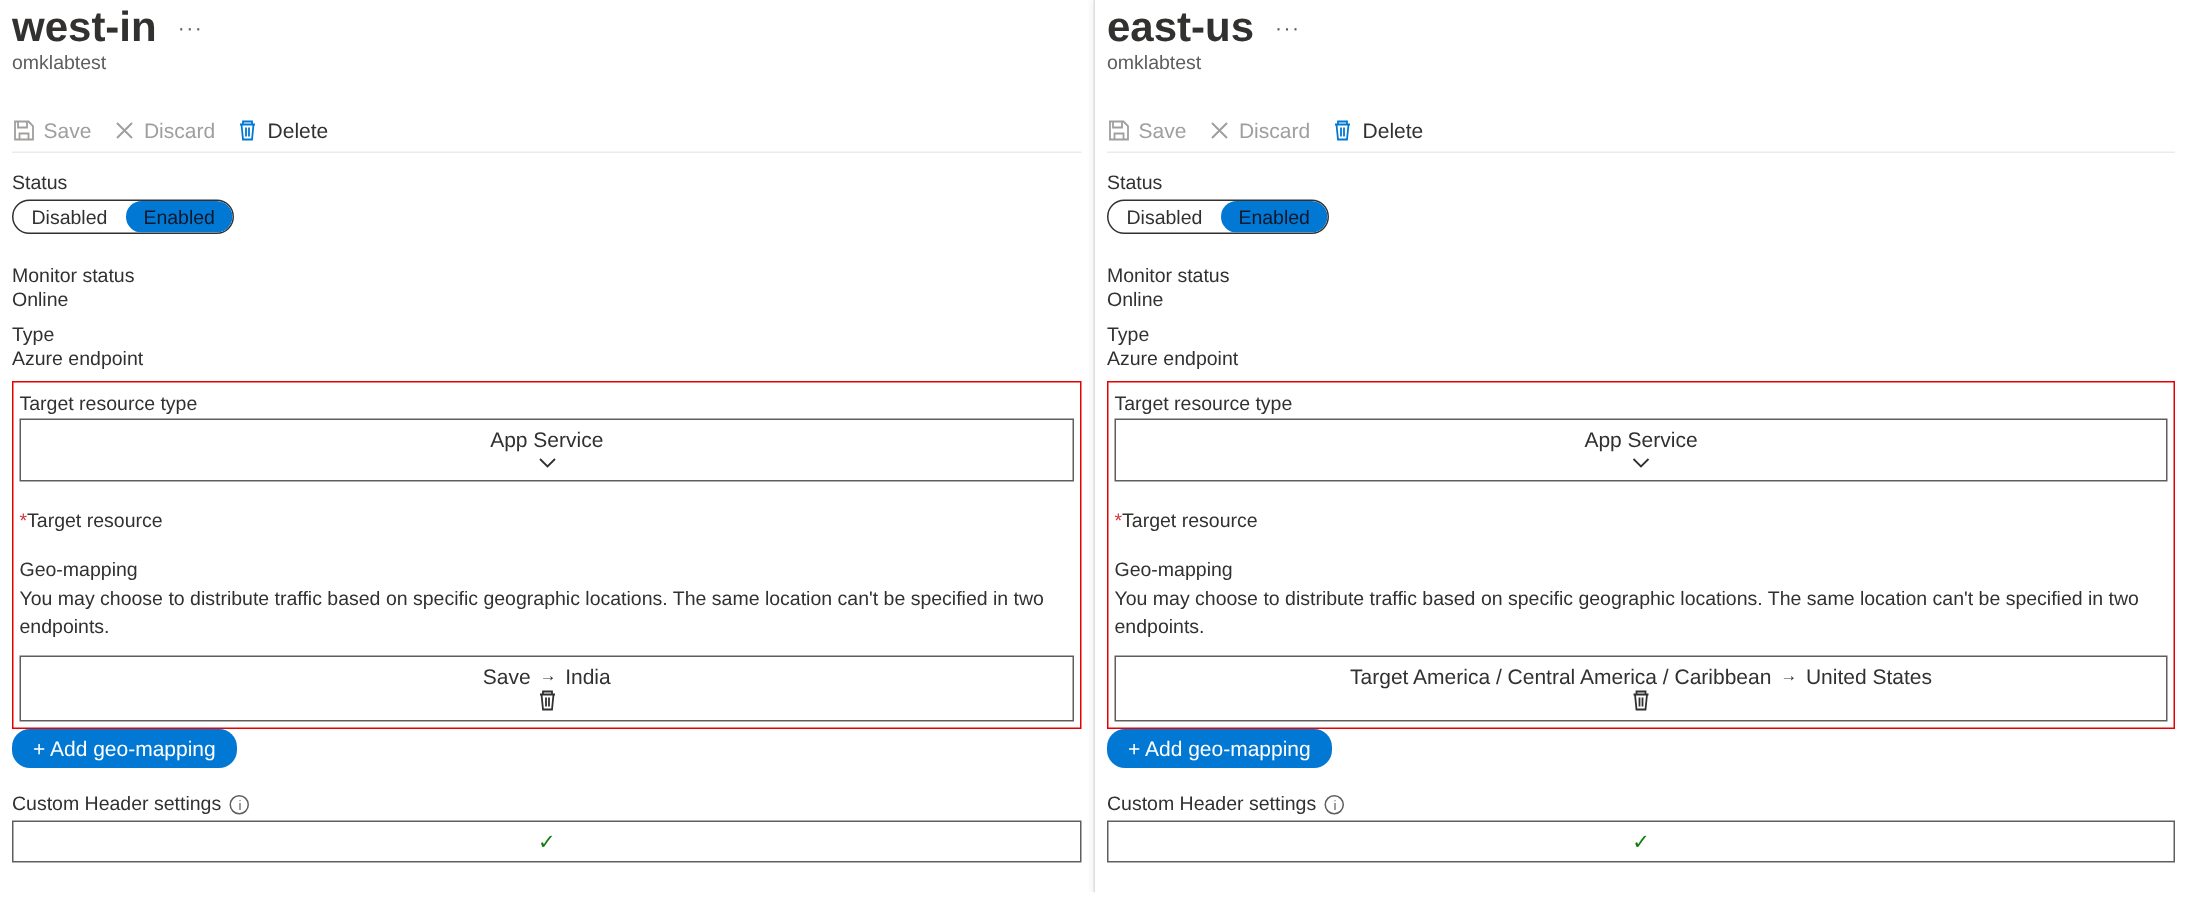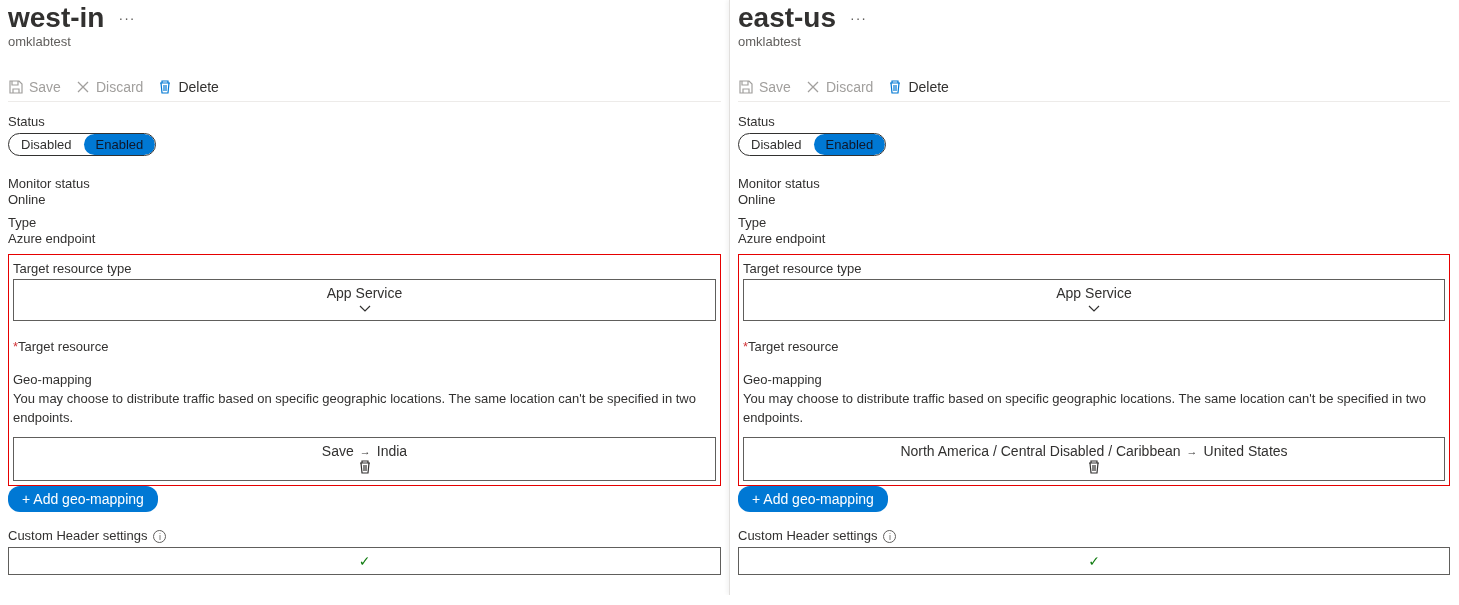--- a/index.html
+++ b/index.html
@@ -308,21 +308,21 @@
 
     <div class="field-label" style="margin-top:18px;">
       <span class="required">*</span><span>Target resource</span>
     </div>
 
     <div class="field-label" style="margin-top:18px;">Geo-mapping</div>
     <div class="geo-desc">You may choose to distribute traffic based on specific geographic locations. The same location can't be specified in two endpoints.</div>
 
     <div class="geo-row">
       <span class="geo-text">
-        <span>North America / Central Disabled / Caribbean</span>
+        <span>Target America / Central America / Caribbean</span>
         <span class="arrow-sep">→</span>
         <span>United States</span>
       </span>
       <span class="trash">
         <svg viewBox="0 0 16 16" width="16" height="16">
             <path fill="none" stroke="#323130" stroke-width="1.2" d="M3 4h10M5 4V2h6v2M4 4l1 10h6l1-10M7 6v6M9 6v6"></path>
           </svg>
       </span>
     </div>
   </div>

